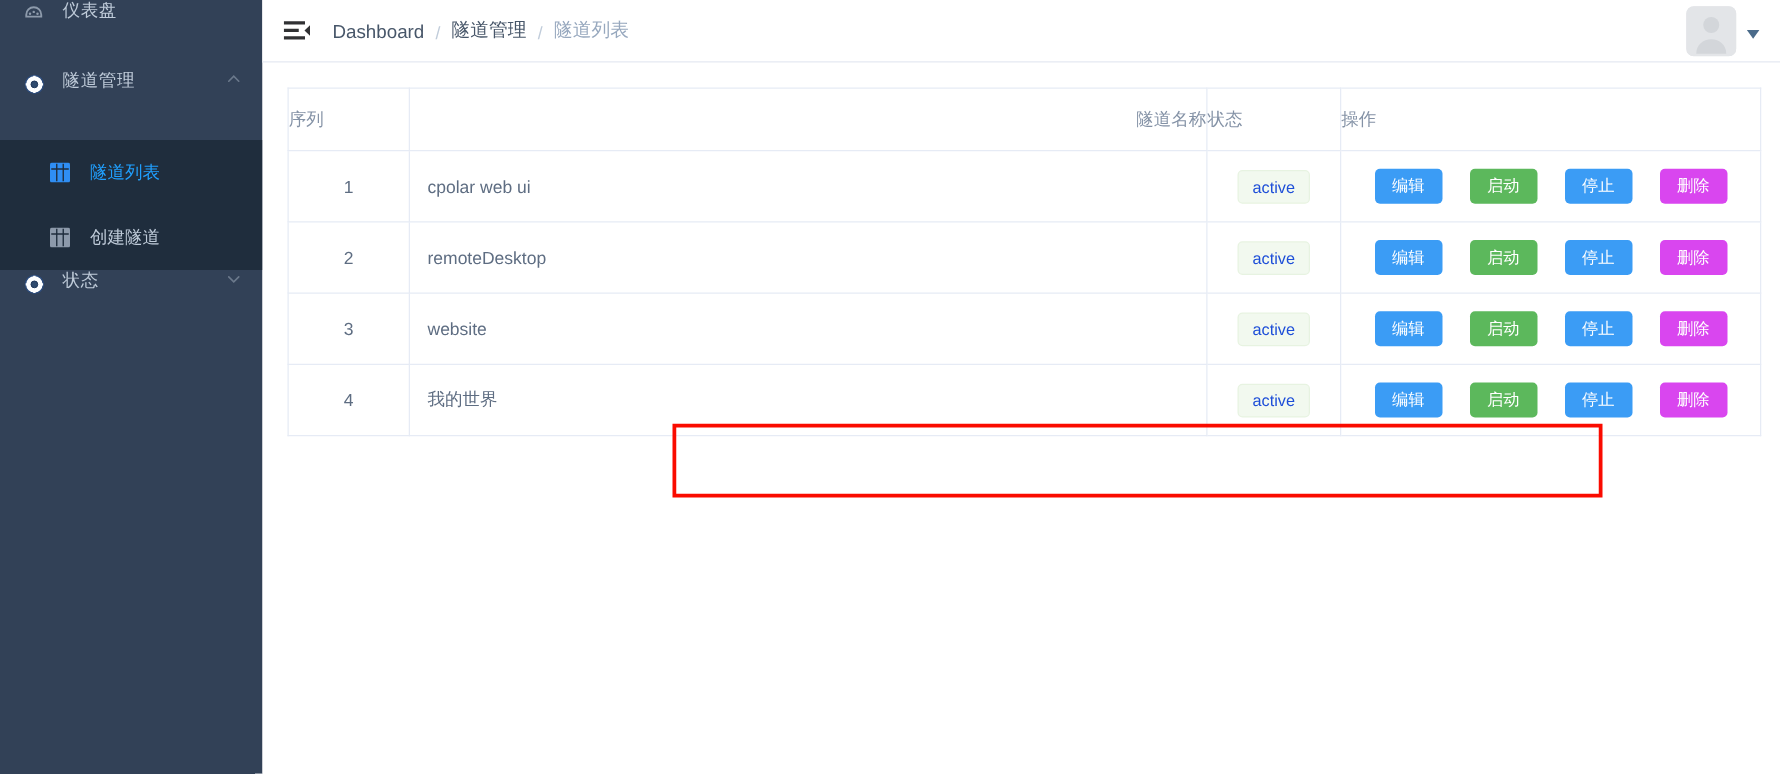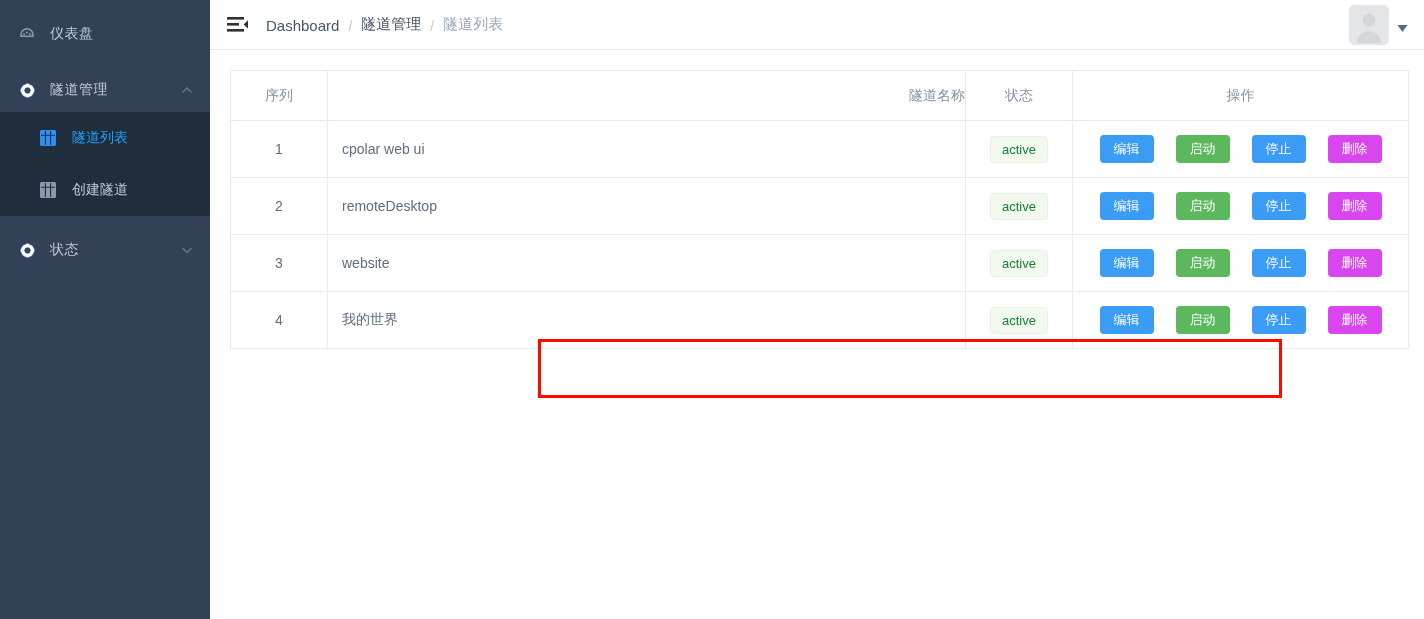--- a/index.html
+++ b/index.html
@@ -13,22 +13,22 @@
 
   
   .sidebar {
     width: 210px; height: 619px;
     background: #324157;
     flex: 0 0 210px;
     position: relative;
   }
   .menu-item {
     height: 56px;
-    display: flex; align-items: center;
-    padding: 12px 16px 0 16px;
+    display: flex; align-items: flex-start;
+    padding: 0 16px 0 16px;
     color: #bfcbd9;
     font-size: 14px;
     cursor: pointer;
     position: relative;
   }
   .menu-item .mi-icon {
     width: 22px; height: 22px;
     display: inline-flex; align-items: center; justify-content: center;
     flex: 0 0 22px;
     margin-right: 12px;
@@ -106,35 +106,35 @@
   }
   table.tunnels th, table.tunnels td {
     border: 1px solid #e6ebf5;
     font-weight: normal;
     color: #5e6d82;
   }
   table.tunnels th {
     height: 50px;
     font-size: 14px;
     color: #8492a6;
-    text-align: center;
+    text-align: left;
     font-weight: normal;
   }
   table.tunnels td { height: 57px; font-size: 14px; }
   .col-seq   { width: 97px;  text-align: center; }
   .col-name  { width: 638px; text-align: left; padding-left: 14px; }
   .col-state { width: 107px; text-align: center; }
   .col-ops   { width: 336px; text-align: center; }
 
   .badge {
     display: inline-block;
     min-width: 56px;
     padding: 6px 11px;
     font-size: 13px;
-    color: #15803d;
+    color: #1d4ed8;
     background: #f2f9ef;
     border: 1px solid #e7f3e1;
     border-radius: 4px;
     line-height: 1;
   }
   .ops { display: flex; justify-content: center; align-items: center; gap: 22px; }
   .btn {
     border: none;
     border-radius: 4px;
     color: #fff;

